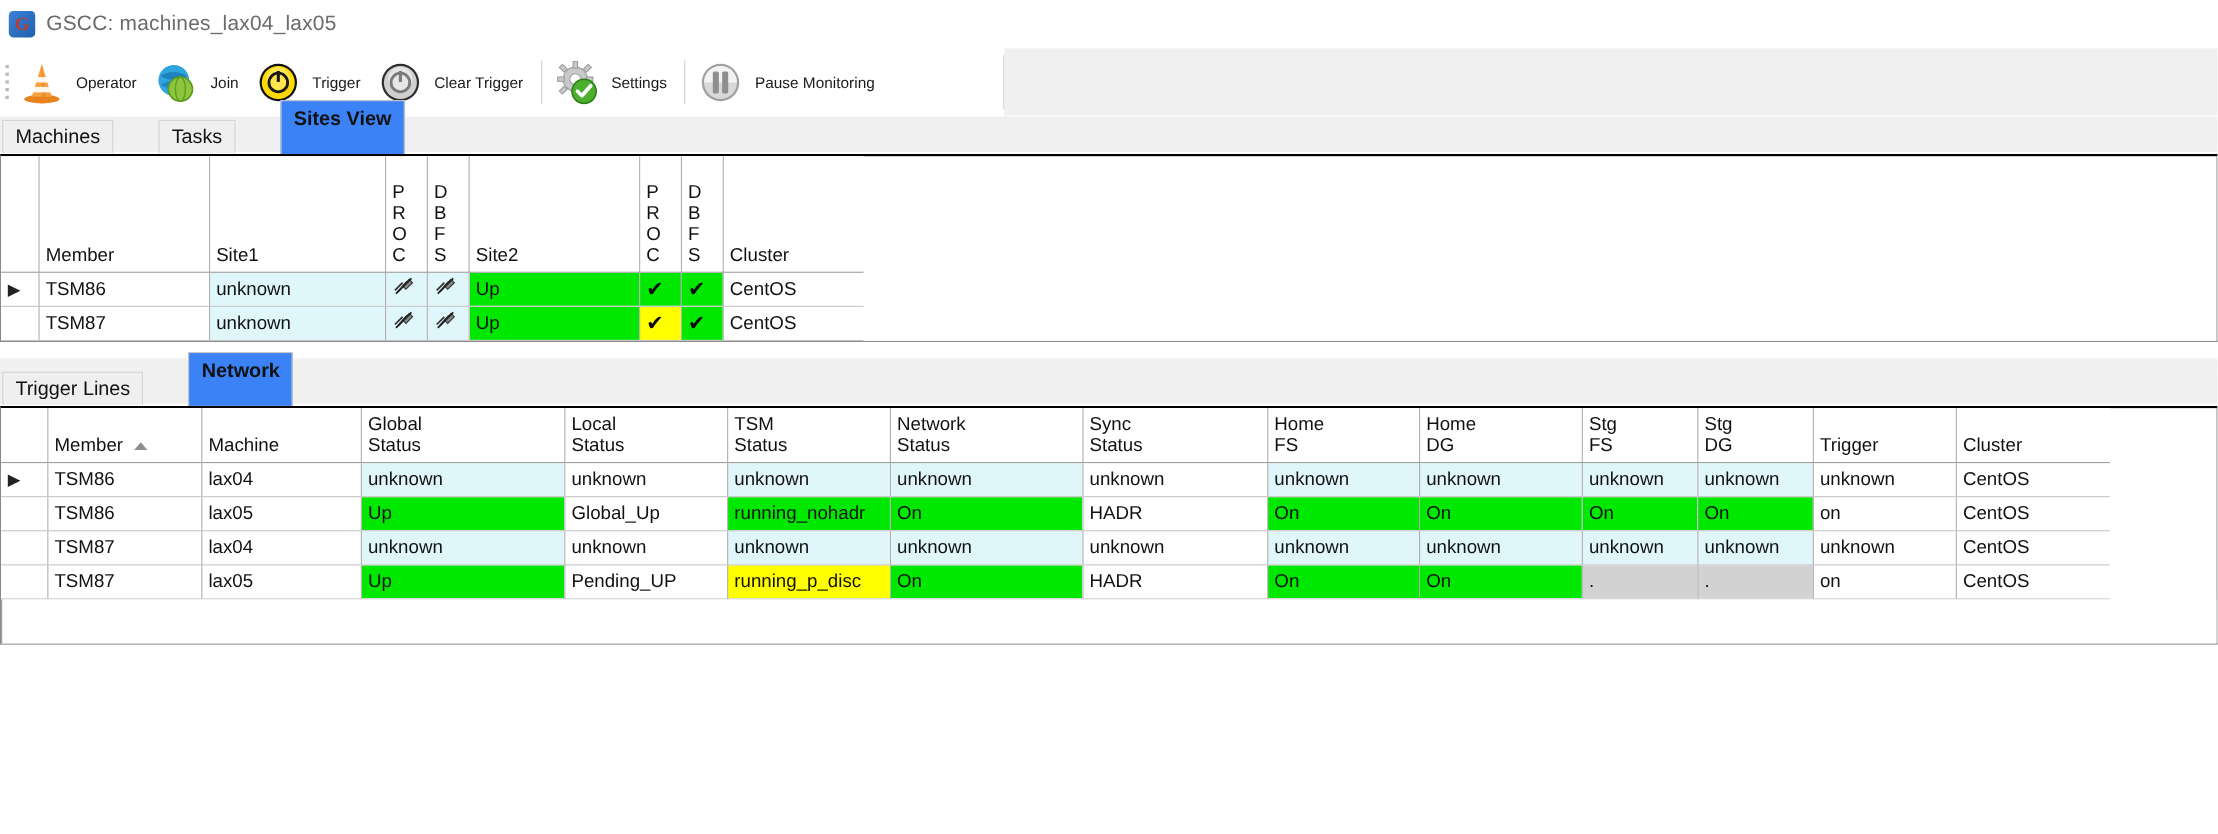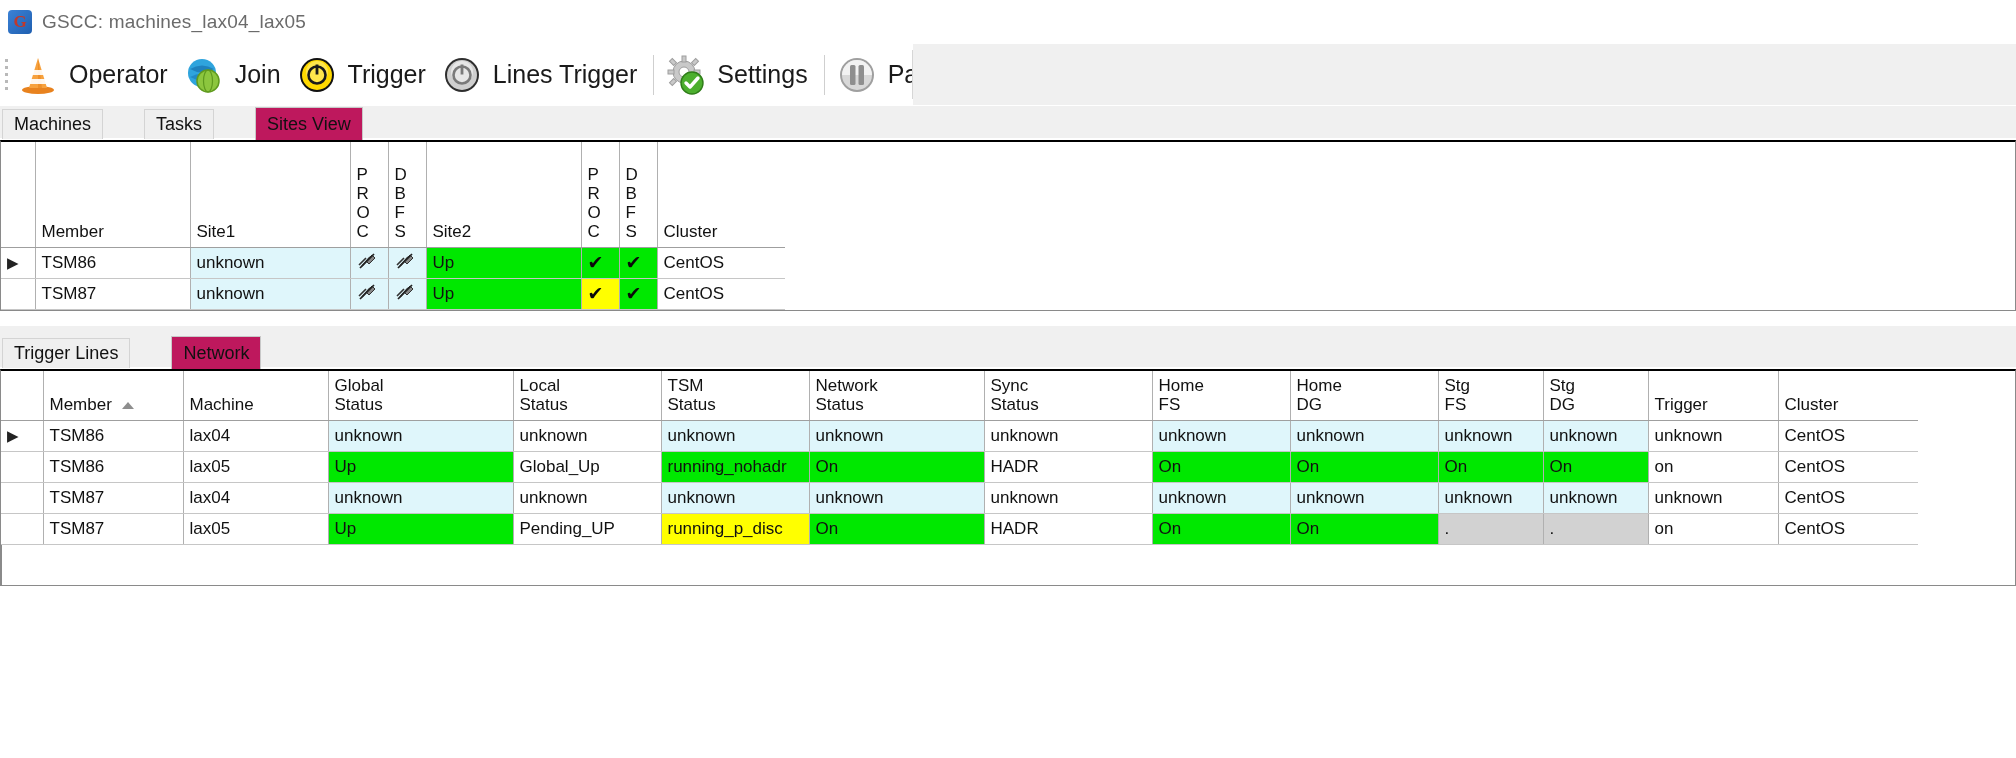--- a/index.html
+++ b/index.html
@@ -56,21 +56,21 @@
   }
   #toolbar .grip i { width: 3px; height: 3px; background: #b9b9b9; display:block; }
   .tb-item {
     display: flex; align-items: center;
     height: 100%;
     padding: 0 10px 0 4px;
     gap: 9px;
     cursor: default;
   }
   .tb-item .tb-label {
-    font-size: 25px;
+    font-size: 14px;
     color: #1a1a1a;
   }
   .tb-sep {
     width: 1px; height: 40px; background: #cfcfcf; margin: 0 6px;
     flex: 0 0 auto;
   }
   .tb-icon { width: 44px; height: 44px; flex: 0 0 auto; }
   #toolbar .tb-endline {
     position: absolute; left: 912px; top: 6px; bottom: 6px;
     width: 1px; background: #d6d6d6;
@@ -102,26 +102,27 @@
     background: #efefef;
     border: 1px solid #d4d4d4;
     border-bottom: none;
     margin-right: 1px;
     position: relative;
     z-index: 1;
     line-height: 20px;
     cursor: default;
   }
   .tab.active {
-    background: #be185d;
+    background: #3b82f6;
     border-color: #c8c8c8;
     padding-top: 6px;
-    padding-bottom: 6px;
+    padding-bottom: 22px;
     z-index: 3;
     margin-bottom: -1px;
+    font-weight: bold;
   }
 
   
   .gridwrap {
     background: #ffffff;
     border-top: 2px solid #000000;
     border-left: 1px solid #8a8a8a;
     border-right: 1px solid #8a8a8a;
     border-bottom: 1px solid #8a8a8a;
     margin: 0 0 0 0;
@@ -257,21 +258,21 @@
   <div class="tb-item">
     <span class="tb-icon">
       <svg viewBox="0 0 44 44" width="44" height="44">
         <circle cx="22" cy="22" r="17" fill="#2e2e2e"></circle>
         <circle cx="22" cy="22" r="15" fill="#cfcfcf"></circle>
         <circle cx="22" cy="19" r="11" fill="#f0f0f0" opacity=".7"></circle>
         <circle cx="22" cy="22" r="8.5" fill="none" stroke="#7a7a7a" stroke-width="2.6"></circle>
         <rect x="20.6" y="11.5" width="2.8" height="10" fill="#7a7a7a"></rect>
       </svg>
     </span>
-    <span class="tb-label">Lines Trigger</span>
+    <span class="tb-label">Clear Trigger</span>
   </div>
 
   <div class="tb-sep"></div>
 
   <div class="tb-item">
     <span class="tb-icon">
       <svg viewBox="0 0 44 44" width="44" height="44">
         <g fill="#c9c9c9" stroke="#9e9e9e" stroke-width="1">
           <circle cx="20" cy="19" r="11"></circle>
           <rect x="18" y="3" width="4" height="6"></rect>

